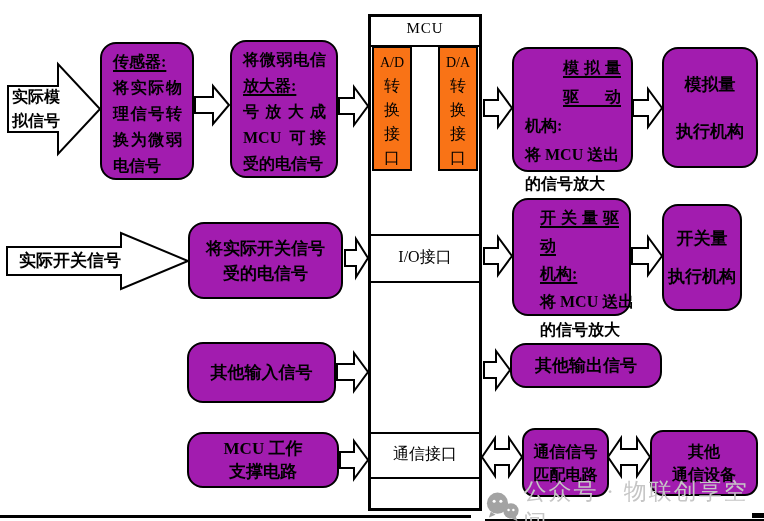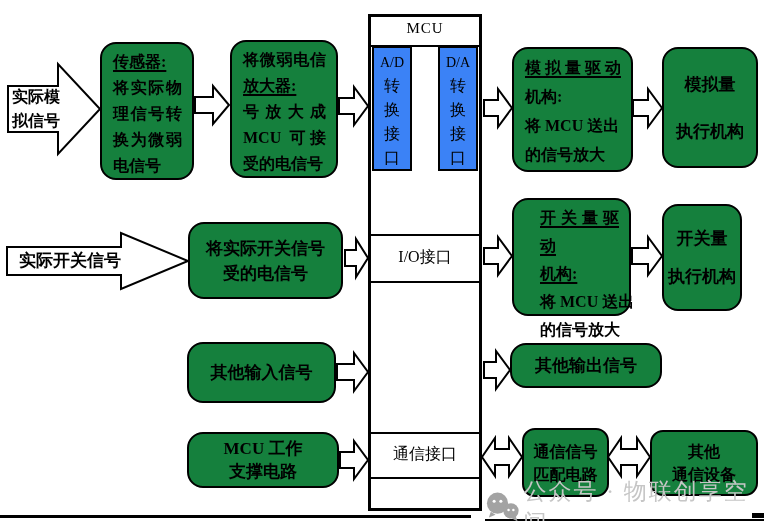--- a/index.html
+++ b/index.html
@@ -5,35 +5,35 @@
   * { margin:0; padding:0; box-sizing:border-box; }
   html,body { background:#fff; }
   #canvas {
     position:relative; width:764px; height:521px; background:#fff;
     font-family:"Liberation Serif","DejaVu Serif",serif;
     color:#000; overflow:hidden;
   }
   
   .rbox {
     position:absolute; border:2.5px solid #000; border-radius:16px;
-    background:#15803d; font-weight:bold; z-index:3;
+    background:#a21caf; font-weight:bold; z-index:3;
   }
   .pad { padding:5px 10px 4px 11px; }
   .line { font-size:16px; line-height:26px; white-space:nowrap; }
   .jline { text-align:justify; text-align-last:justify; white-space:normal; }
   .u { text-decoration:underline; text-underline-offset:3px; text-decoration-thickness:1.5px; }
   .ctr { display:flex; flex-direction:column; align-items:center; justify-content:center; text-align:center; }
   
   .mcu-outer {
     position:absolute; left:368px; top:14px; width:114px; height:497px;
     border:3px solid #000; background:#fff; z-index:2;
   }
   .hline { position:absolute; background:#000; height:2px; z-index:3; }
   .port {
-    position:absolute; border:2px solid #000; background:#3b82f6; z-index:3;
+    position:absolute; border:2px solid #000; background:#f97316; z-index:3;
     display:flex; flex-direction:column; align-items:center;
     font-weight:400; padding-top:3px;
   }
   .port .phead { font-size:14px; line-height:23px; }
   .port .pchar { font-size:16px; line-height:24px; }
   .mcu-label { position:absolute; text-align:center; font-weight:400; font-size:15px; letter-spacing:1px; z-index:3; }
   .sect-label { position:absolute; text-align:center; font-weight:400; font-size:16px; z-index:3; }
   
   svg.arrow { position:absolute; z-index:1; overflow:visible; }
   svg.arrow polygon { fill:#fff; stroke:#000; stroke-width:2; stroke-linejoin:miter; }
@@ -156,21 +156,21 @@
   <div class="rbox ctr" style="left:187px; top:342px; width:149px; height:61px; font-size:17px;">
     <div>其他输入信号</div>
   </div>
 
   <div class="rbox ctr" style="left:187px; top:432px; width:152px; height:56px; font-size:17px; line-height:23px;">
     <div>MCU 工作</div>
     <div>支撑电路</div>
   </div>
 
   <div class="rbox pad" style="left:512px; top:47px; width:121px; height:125px; padding-top:4px;">
-    <div class="line u jline" style="line-height:29px;">模拟量驱动</div>
+    <div class="line u jline" style="line-height:29px;margin-left:38px;">模拟量驱动</div>
     <div class="line" style="line-height:29px;">机构:</div>
     <div class="line" style="line-height:29px;">将 MCU 送出</div>
     <div class="line" style="line-height:29px;">的信号放大</div>
   </div>
 
   <div class="rbox ctr" style="left:662px; top:47px; width:96px; height:121px; font-size:17px; gap:24px;">
     <div>模拟量</div>
     <div>执行机构</div>
   </div>
 

